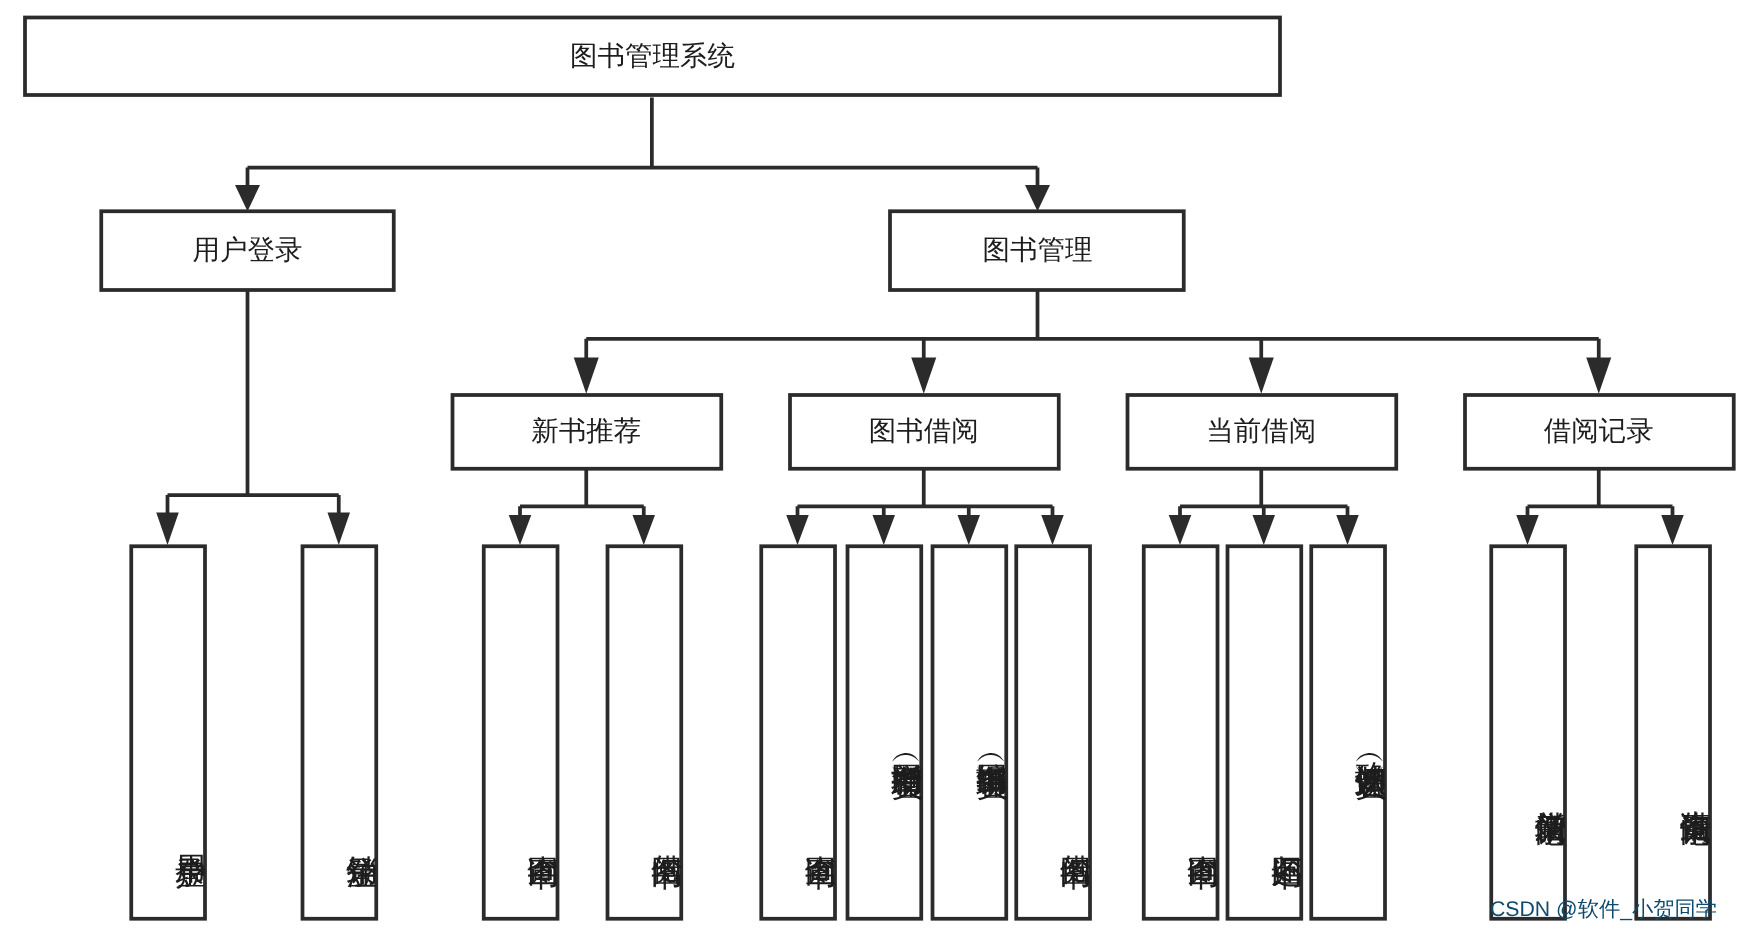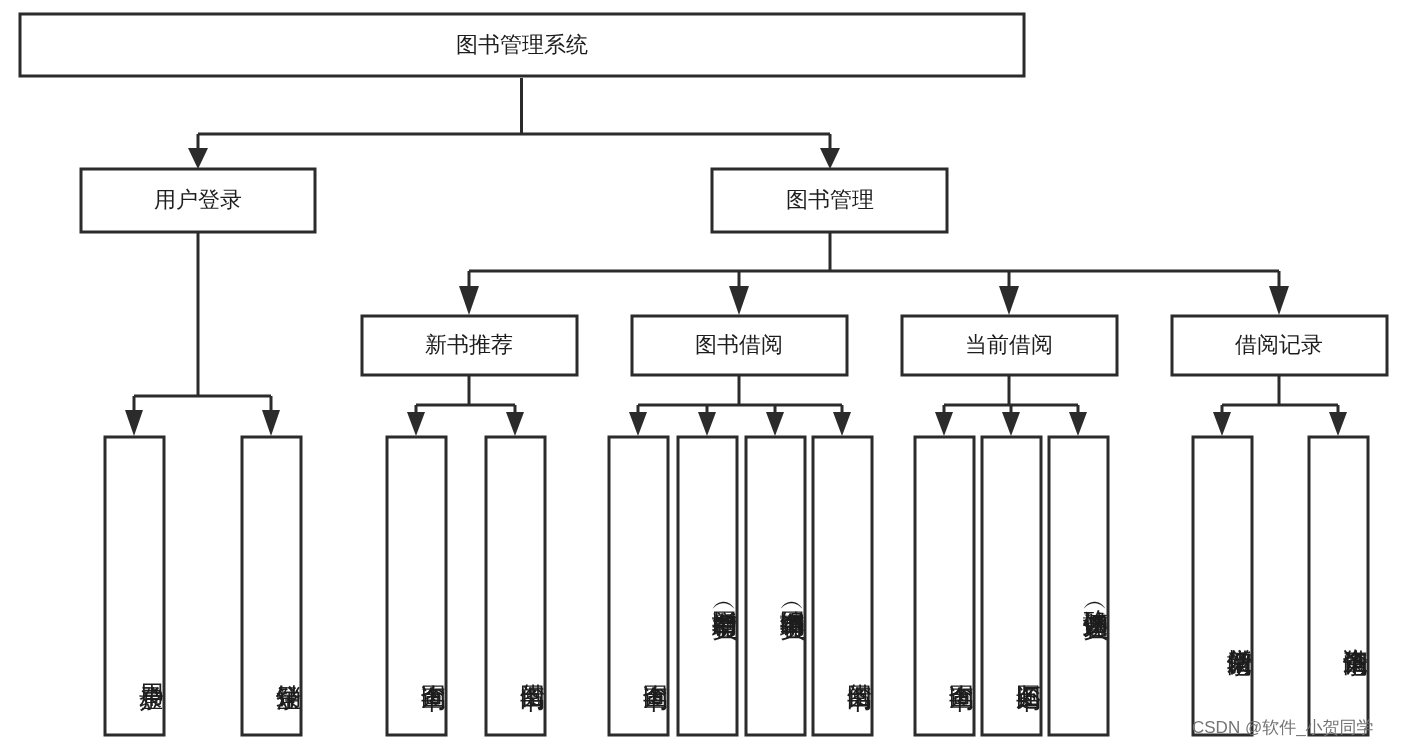--- a/index.html
+++ b/index.html
@@ -61,21 +61,21 @@
     display: flex;
     align-items: flex-start;
     justify-content: center;
     pointer-events: none;
     user-select: none;
   }
   .watermark {
     position: absolute;
     font-family: "Liberation Sans", "DejaVu Sans", sans-serif;
     font-size: 17px;
-    color: #737373;
+    color: #0c4a6e;
     white-space: nowrap;
     user-select: none;
   }
 </style>
 </head>
 <body>
 
 <div id="diagram-root">
 
   <svg class="diagram-canvas" viewBox="0 0 1405 747">

